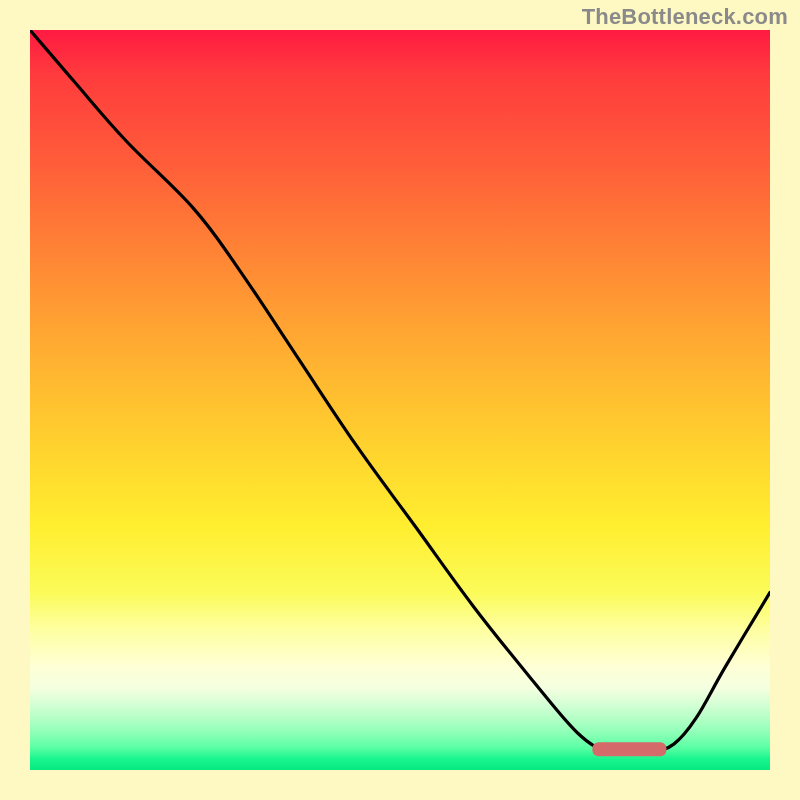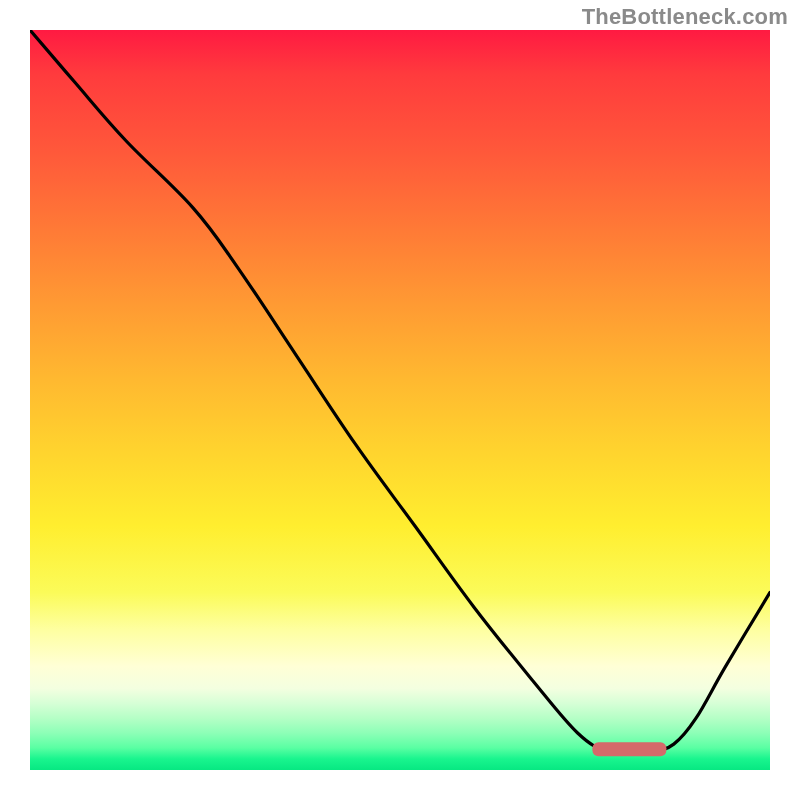--- a/index.html
+++ b/index.html
@@ -8,21 +8,21 @@
     width: 800px;
     height: 800px;
     overflow: hidden;
     background: #000;
     font-family: Arial, Helvetica, sans-serif;
   }
   .frame {
     position: relative;
     width: 800px;
     height: 800px;
-    background: #ffffff;
+    background: #fef9c3;
   }
   .watermark {
     position: absolute;
     top: 4px;
     right: 12px;
     color: #8a8a8a;
     font-size: 22px;
     font-weight: 600;
     letter-spacing: 0.2px;
     z-index: 10;

